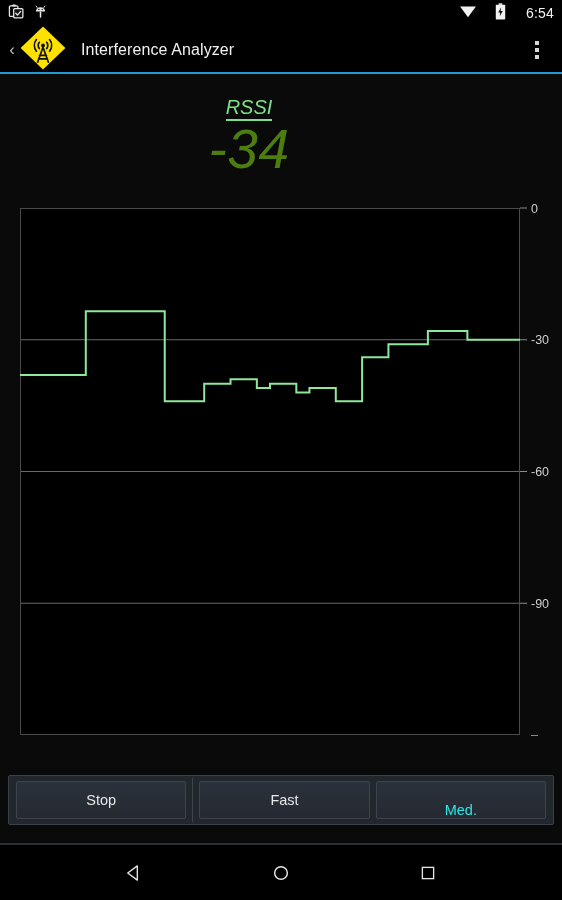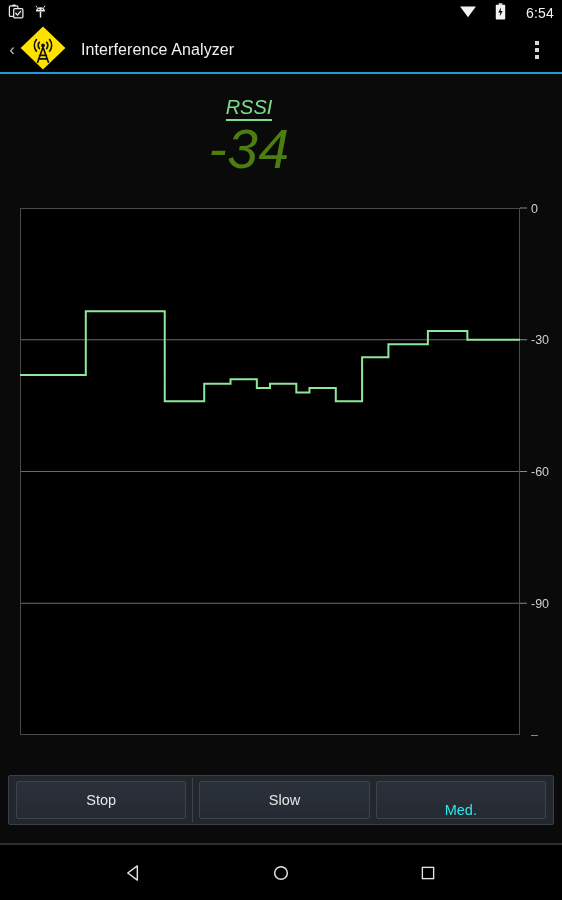--- a/index.html
+++ b/index.html
@@ -276,21 +276,21 @@
         <path d="M20.00 174.88L33.16 174.88L33.16 174.88L46.32 174.88L46.32 174.88L59.47 174.88L59.47 174.88L72.63 174.88L72.63 174.88L85.79 174.88L85.79 111.20L98.95 111.20L98.95 111.20L112.11 111.20L112.11 111.20L125.26 111.20L125.26 111.20L138.42 111.20L138.42 111.20L151.58 111.20L151.58 111.20L164.74 111.20L164.74 201.23L177.89 201.23L177.89 201.23L191.05 201.23L191.05 201.23L204.21 201.23L204.21 183.67L217.37 183.67L217.37 183.67L230.53 183.67L230.53 179.28L243.68 179.28L243.68 179.28L256.84 179.28L256.84 188.06L270.00 188.06L270.00 183.67L283.16 183.67L283.16 183.67L296.32 183.67L296.32 192.45L309.47 192.45L309.47 188.06L322.63 188.06L322.63 188.06L335.79 188.06L335.79 201.23L348.95 201.23L348.95 201.23L362.11 201.23L362.11 157.32L375.26 157.32L375.26 157.32L388.42 157.32L388.42 144.14L401.58 144.14L401.58 144.14L414.74 144.14L414.74 144.14L427.89 144.14L427.89 130.97L441.05 130.97L441.05 130.97L454.21 130.97L454.21 130.97L467.37 130.97L467.37 139.75L480.53 139.75L480.53 139.75L493.68 139.75L493.68 139.75L506.84 139.75L506.84 139.75L520.00 139.75" fill="none" stroke="#8ee89a" stroke-width="2" stroke-linejoin="miter" stroke-linecap="butt"></path>
       </svg>
   </div>
 
   <div class="btnbar" id="btnbar">
       <div class="btn">
         <span>Stop</span>
       </div>
       <div class="btn-divider"></div>
       <div class="btn">
-        <span>Slow</span>
+        <span>Fast</span>
       </div>
       <div class="btn active" style="color: rgb(46, 230, 230); align-items: flex-end;">
         <span>Med.</span>
       </div>
     </div>
 
   <div class="nav-sep"></div>
   <div class="navbar">
     <div class="navbtn">
       <svg width="20" height="20" viewBox="0 0 24 24">

